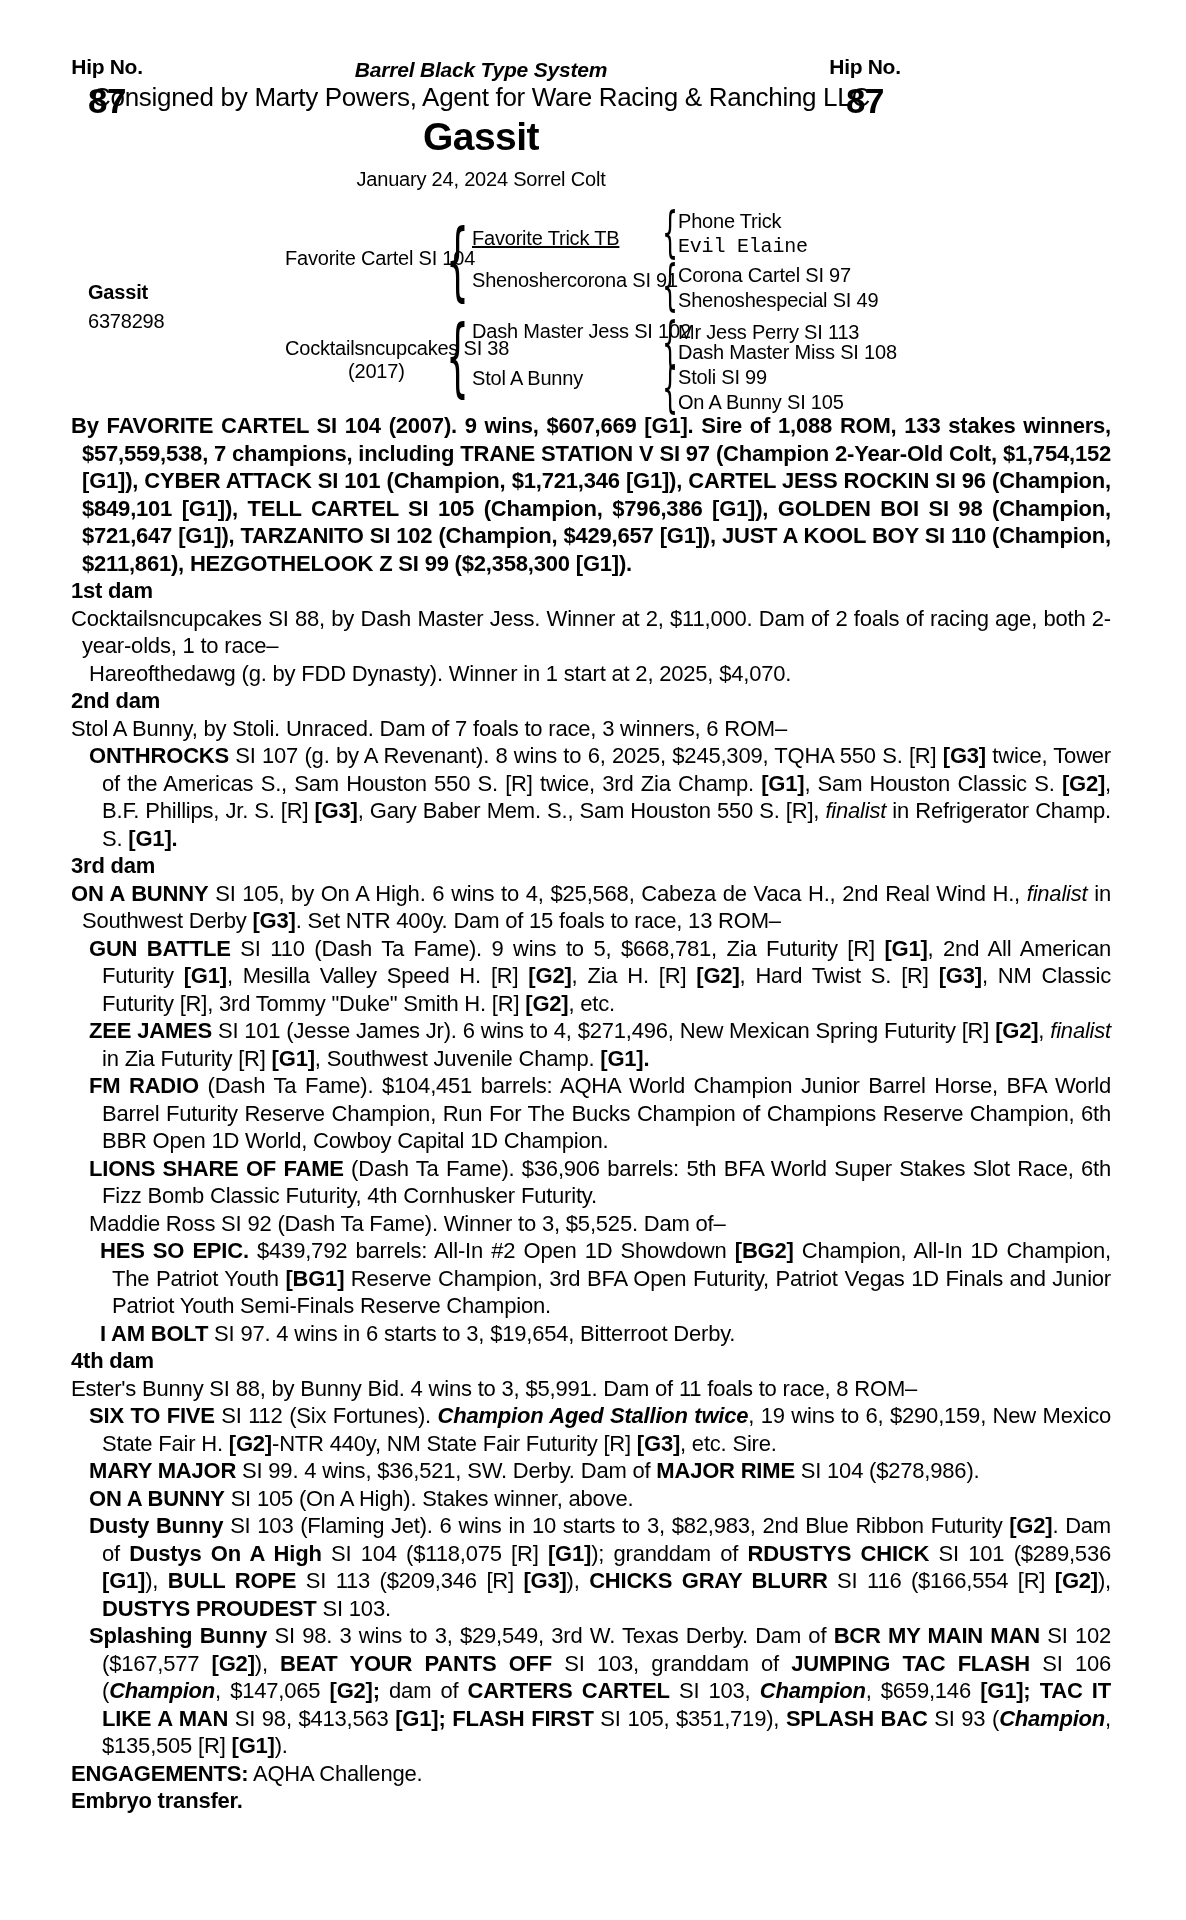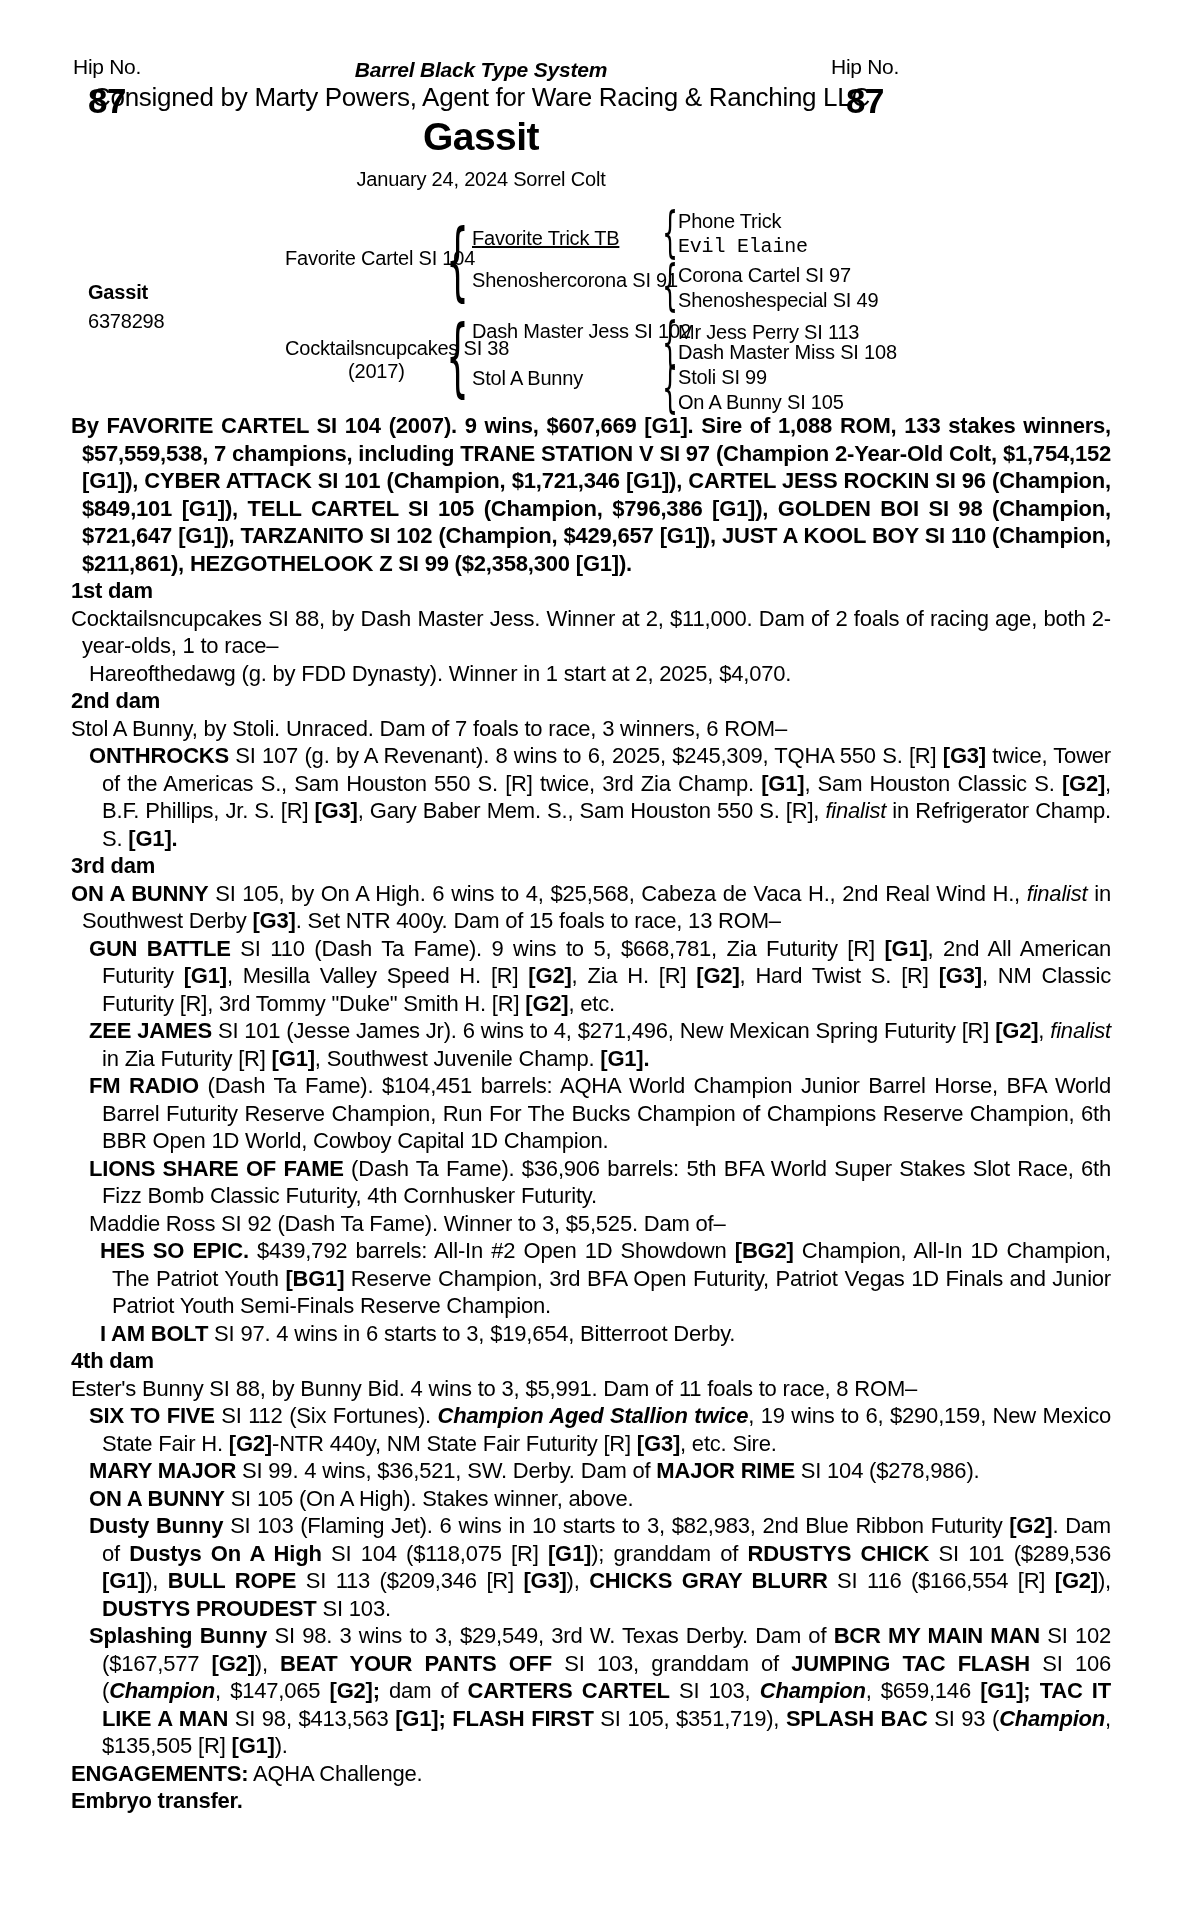--- a/index.html
+++ b/index.html
@@ -7,21 +7,21 @@
     position:relative;
     width:1186px;height:1920px;
     margin:0 auto;
     background:#ffffff;
     color:#000;
     font-family:"Liberation Sans",sans-serif;
     overflow:hidden;
   }
   
   .hip-block{position:absolute;width:90px;text-align:center;}
-  .hip-block .hip-label{font-size:21px;font-weight:normal;letter-spacing:-0.3px;}
+  .hip-block .hip-label{font-size:21px;font-weight:bold;letter-spacing:-0.3px;}
   .hip-block .hip-number{font-size:35px;font-weight:bold;margin-top:2px;letter-spacing:-0.5px;}
   .hip-left{left:62px;top:55px;}
   .hip-right{left:820px;top:55px;}
   .head-center{position:absolute;left:70px;top:58px;width:822px;text-align:center;}
   .system-title{font-size:21px;font-weight:bold;font-style:italic;letter-spacing:-0.2px;}
   .consignor{font-size:26px;letter-spacing:-0.3px;}
   .horse-name{font-size:39px;font-weight:bold;letter-spacing:-0.5px;margin-top:2px;}
   .foaling{font-size:20px;margin-top:9px;letter-spacing:-0.2px;}
   
   .pedigree{position:absolute;left:0;top:0;width:1186px;height:420px;font-size:20px;letter-spacing:-0.2px;}

